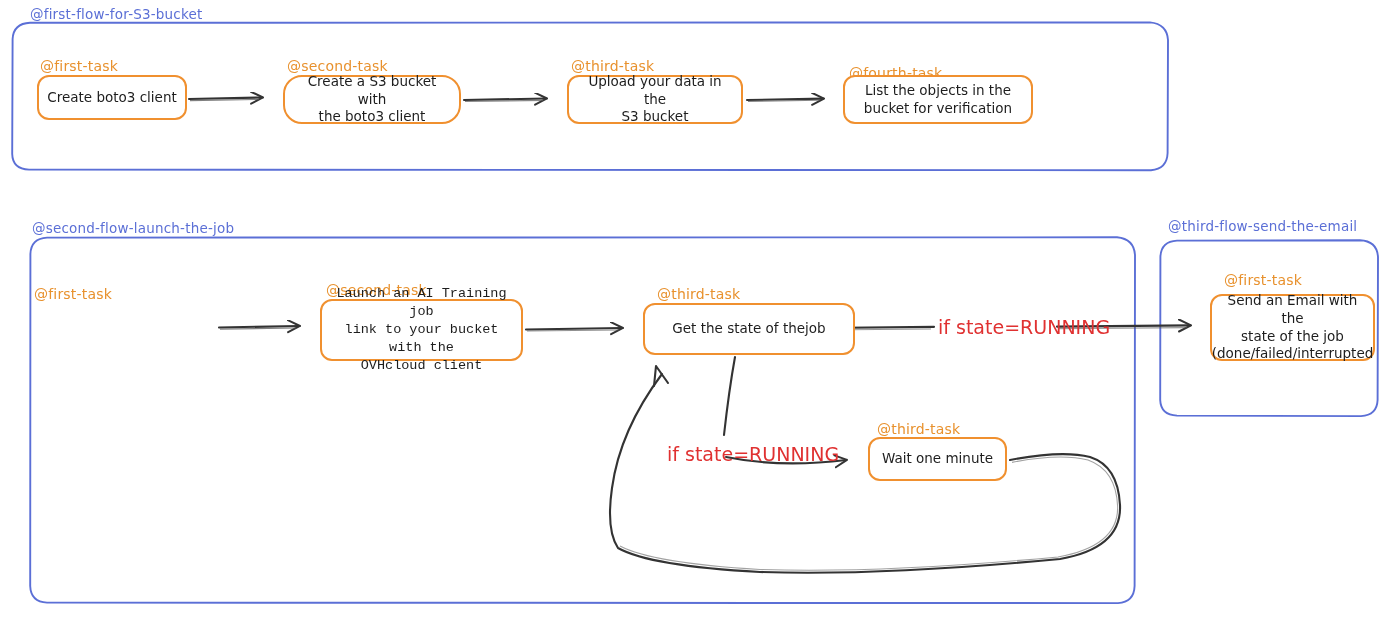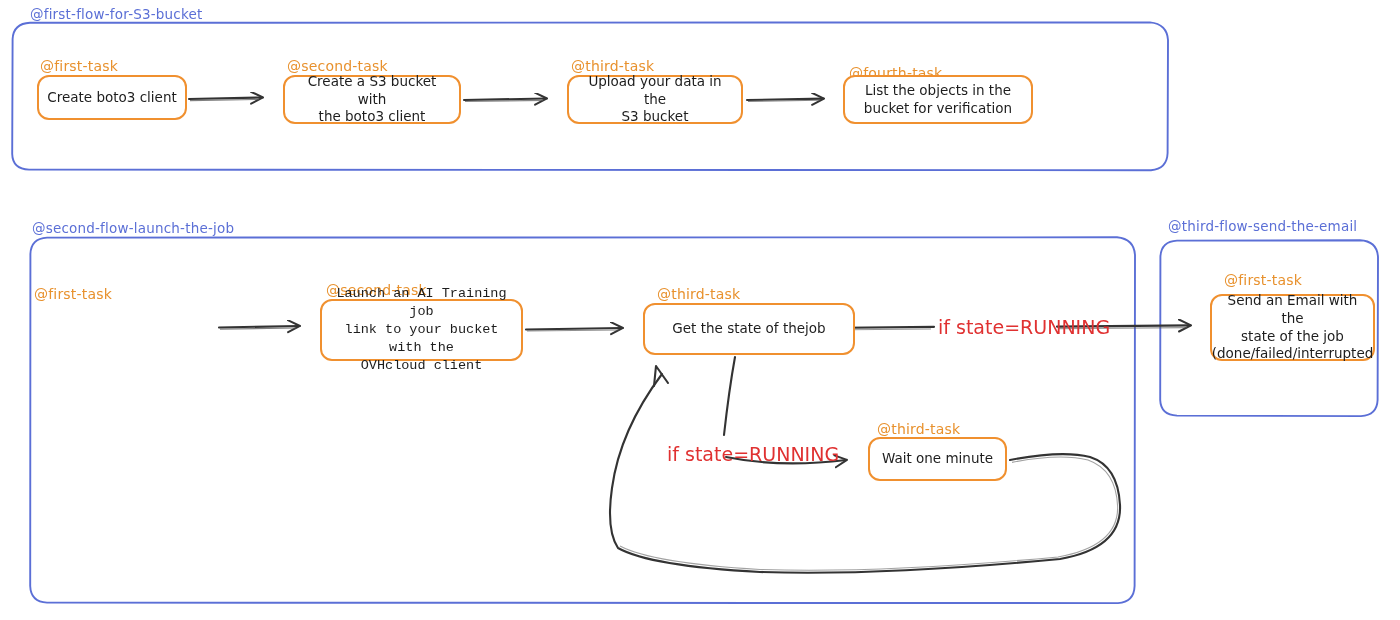--- a/index.html
+++ b/index.html
@@ -124,21 +124,21 @@
   <div class="frame-label" style="left:30px;top:6px;">@first-flow-for-S3-bucket</div>
   <div class="frame-label" style="left:32px;top:220px;">@second-flow-launch-the-job</div>
   <div class="frame-label" style="left:1168px;top:218px;">@third-flow-send-the-email</div>
 
   <div class="task-label" style="left:40px;top:58px;">@first-task</div>
   <div class="node" style="left:37px;top:75px;width:150px;height:45px;">
     <span>Create boto3 client</span>
   </div>
 
   <div class="task-label" style="left:287px;top:58px;">@second-task</div>
-  <div class="node" style="left:283px;top:75px;width:178px;height:49px;flex-direction:column;">
+  <div class="node" style="left:283px;top:75px;width:178px;height:49px;flex-direction:column;border-radius:19px;">
     <span>Create a S3 bucket with</span>
     <span>the boto3 client</span>
   </div>
 
   <div class="task-label" style="left:571px;top:58px;">@third-task</div>
   <div class="node" style="left:567px;top:75px;width:176px;height:49px;flex-direction:column;">
     <span>Upload your data in the</span>
     <span>S3 bucket</span>
   </div>
 

